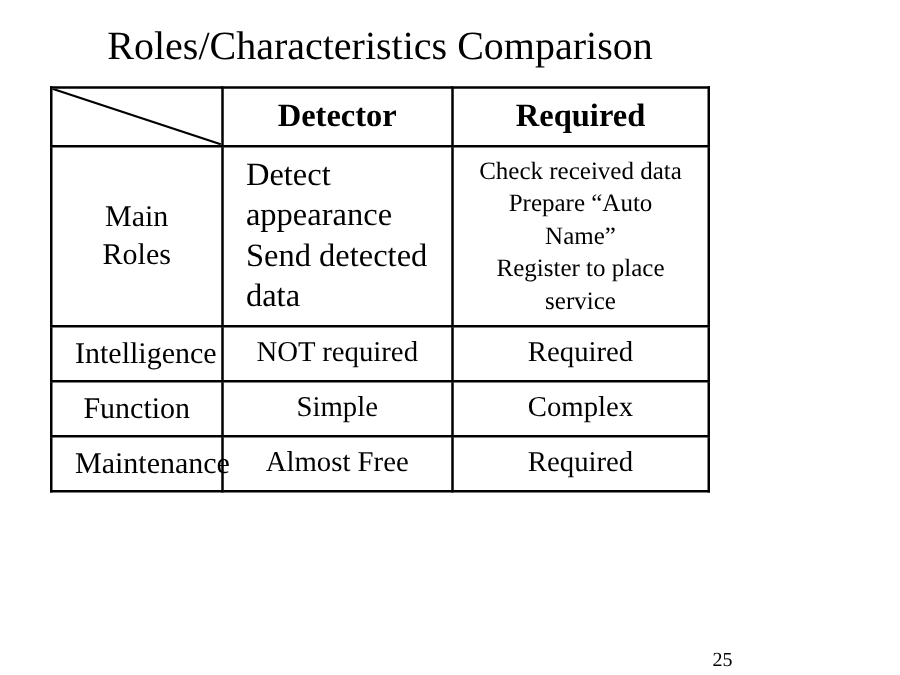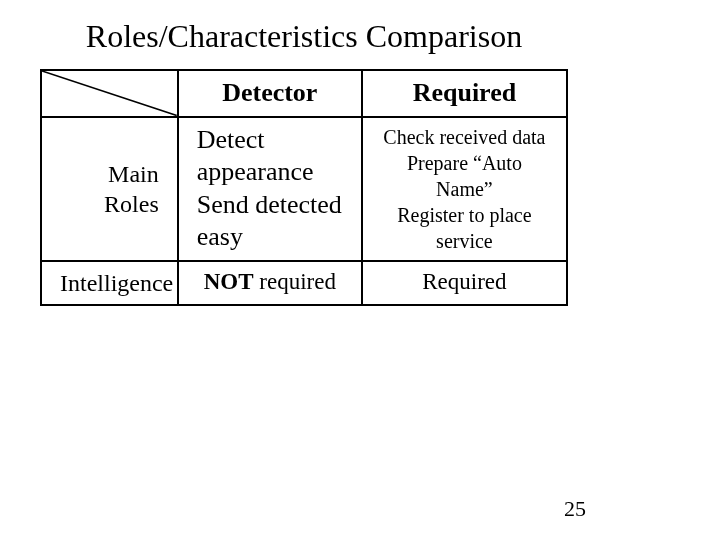--- a/index.html
+++ b/index.html
@@ -6,27 +6,27 @@
   .slide{position:relative;width:608px;height:540px;box-sizing:border-box;padding:18px 40px 0 40px}
   .title{font-size:32px;text-align:center;margin:0 0 14px 0;font-weight:400}
   table{border-collapse:collapse;width:100%;table-layout:fixed}
   col.label{width:26%}
   col.det{width:35%}
   col.reg{width:39%}
   td,th{border:2px solid #000;padding:6px 18px;vertical-align:middle;font-size:23px;line-height:1.25}
   th{font-weight:700;text-align:center;font-size:26px}
   .corner{position:relative;padding:0}
   .corner svg{position:absolute;top:0;left:0;width:100%;height:100%}
-  .rowlabel{font-size:24px;text-align:right}
+  .rowlabel{font-size:24px;text-align:center}
   .rowlabel.small{font-size:21px}
   .center{text-align:center}
   .main-det{font-size:26px;text-align:left}
   .main-reg{font-size:20px;text-align:center;line-height:1.3}
-  .pagenum{position:absolute;right:22px;bottom:18px;font-size:22px}
-  .b{font-weight:700}
+  .pagenum{position:absolute;right:22px;bottom:2px;font-size:16px}
+  .b{font-weight:400}
 </style>
 </head>
 <body>
 
 <div class="slide">
   <h1 class="title">Roles/Characteristics Comparison</h1>
 
   <table>
     <colgroup>
         <col class="label">
@@ -41,37 +41,49 @@
         </svg>
       </th>
       <th>Detector</th>
       <th>Required</th>
     </tr>
 
     <tr>
       <td class="rowlabel">Main Roles</td>
       <td class="main-det">
         <span>Detect appearance</span><br>
-        <span>Send detected easy</span>
+        <span>Send detected data</span>
       </td>
       <td class="main-reg">
         <span>Check received data</span><br>
         <span>Prepare “Auto Name”</span><br>
         <span>Register to place service</span>
       </td>
     </tr>
 
     <tr>
       <td class="rowlabel">Intelligence</td>
       <td class="center">
         <span class="b">NOT</span><span> required</span>
       </td>
       <td class="center">Required</td>
     </tr>
 
+    <tr>
+      <td class="rowlabel">Function</td>
+      <td class="center b">Simple</td>
+      <td class="center">Complex</td>
+    </tr>
 
+    <tr>
+      <td class="rowlabel">Maintenance</td>
+      <td class="center">
+        <span>Almost </span><span class="b">Free</span>
+      </td>
+      <td class="center">Required</td>
+    </tr>
 
 
   </tbody>
     </table>
 
   <div class="pagenum">25</div>
 </div>
 
 </body></html>

